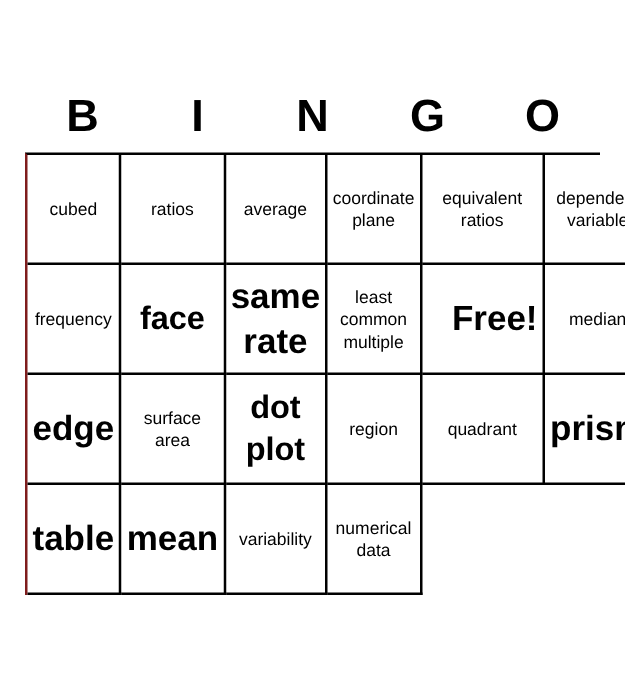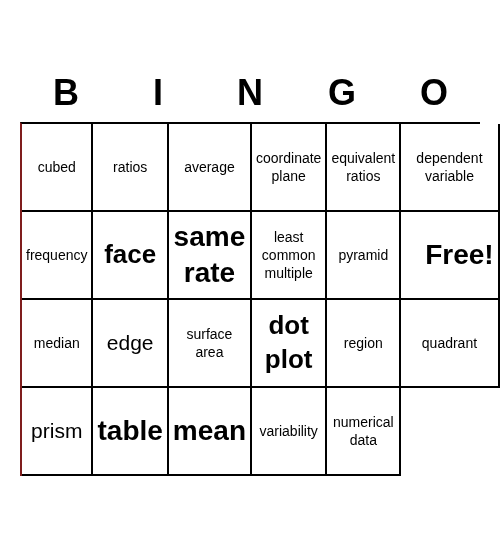--- a/index.html
+++ b/index.html
@@ -47,22 +47,22 @@
     }
     .bingo-cell.large {
       font-size: 26px;
       font-weight: bold;
     }
     .bingo-cell.medium {
       font-size: 28px;
       font-weight: bold;
     }
     .bingo-cell.xlarge {
-      font-size: 21px;
-      font-weight: normal;
+      font-size: 28px;
+      font-weight: bold;
     }
     .bingo-cell.free {
       font-size: 28px;
       font-weight: bold;
       padding-left: 24px;
     }
   </style>
 </head>
 <body>
 
@@ -78,21 +78,20 @@
   <div class="bingo-cell">cubed</div>
       <div class="bingo-cell">ratios</div>
       <div class="bingo-cell">average</div>
       <div class="bingo-cell">coordinate plane</div>
       <div class="bingo-cell">equivalent ratios</div>
       <div class="bingo-cell">dependent variable</div>
       <div class="bingo-cell">frequency</div>
       <div class="bingo-cell large">face</div>
       <div class="bingo-cell medium">same rate</div>
       <div class="bingo-cell">least common multiple</div>
-      <div class="bingo-cell">pyramid</div>
       <div class="bingo-cell free">Free!</div>
       <div class="bingo-cell">median</div>
       <div class="bingo-cell xlarge">edge</div>
       <div class="bingo-cell">surface area</div>
       <div class="bingo-cell large">dot plot</div>
       <div class="bingo-cell">region</div>
       <div class="bingo-cell">quadrant</div>
       <div class="bingo-cell xlarge">prism</div>
       <div class="bingo-cell medium">table</div>
       <div class="bingo-cell medium">mean</div>

